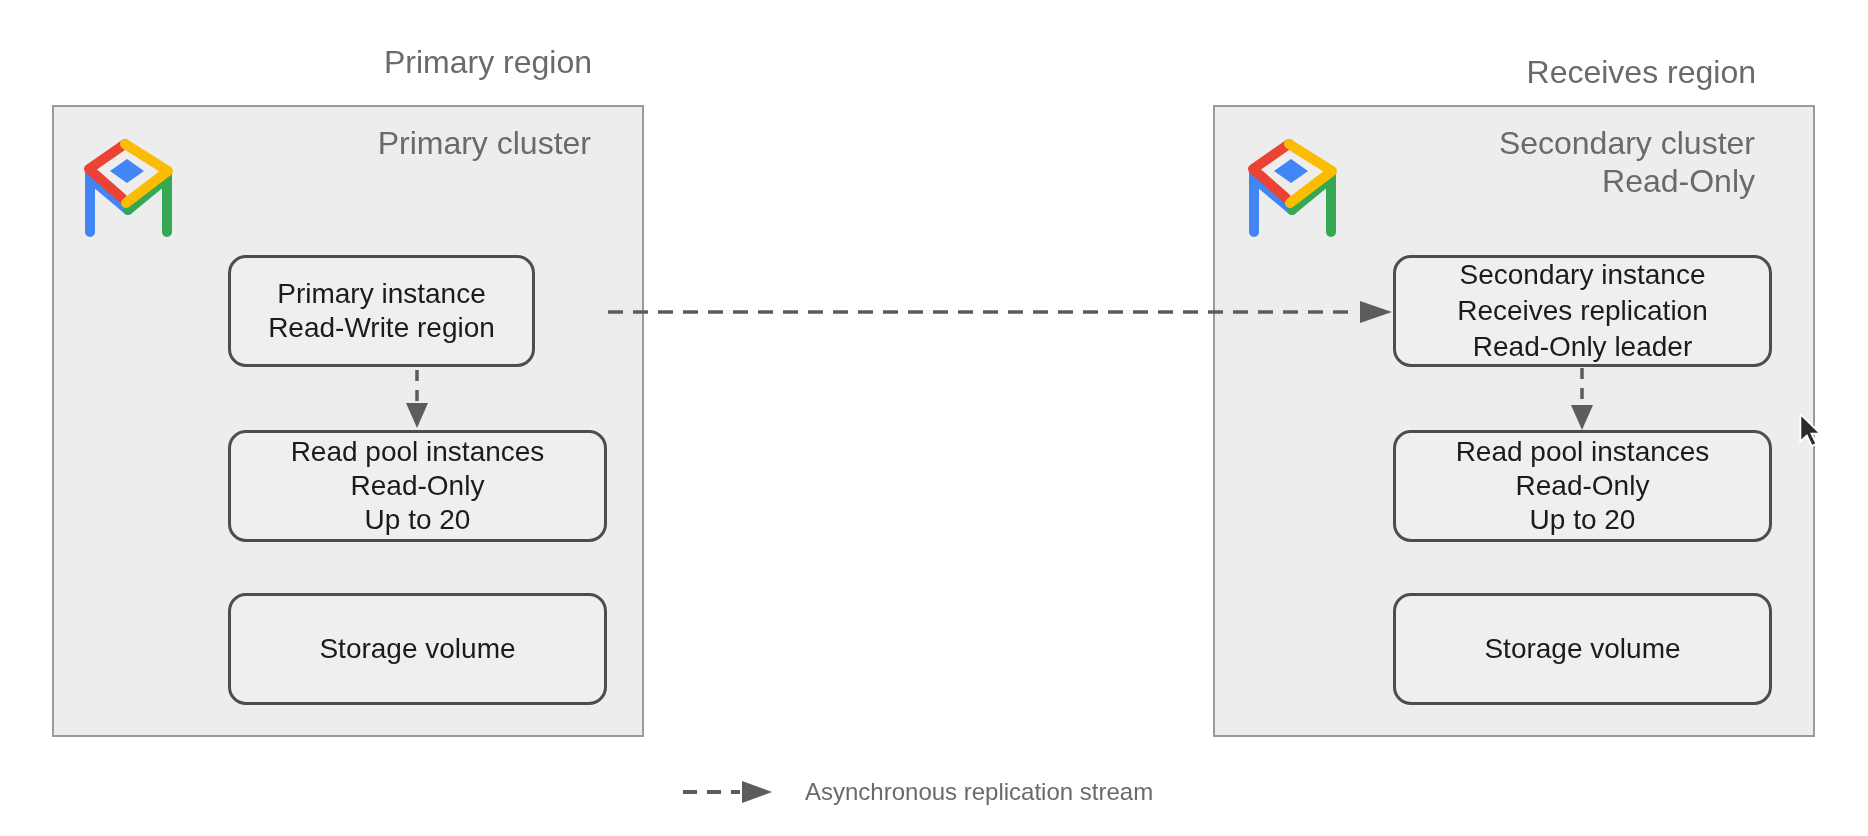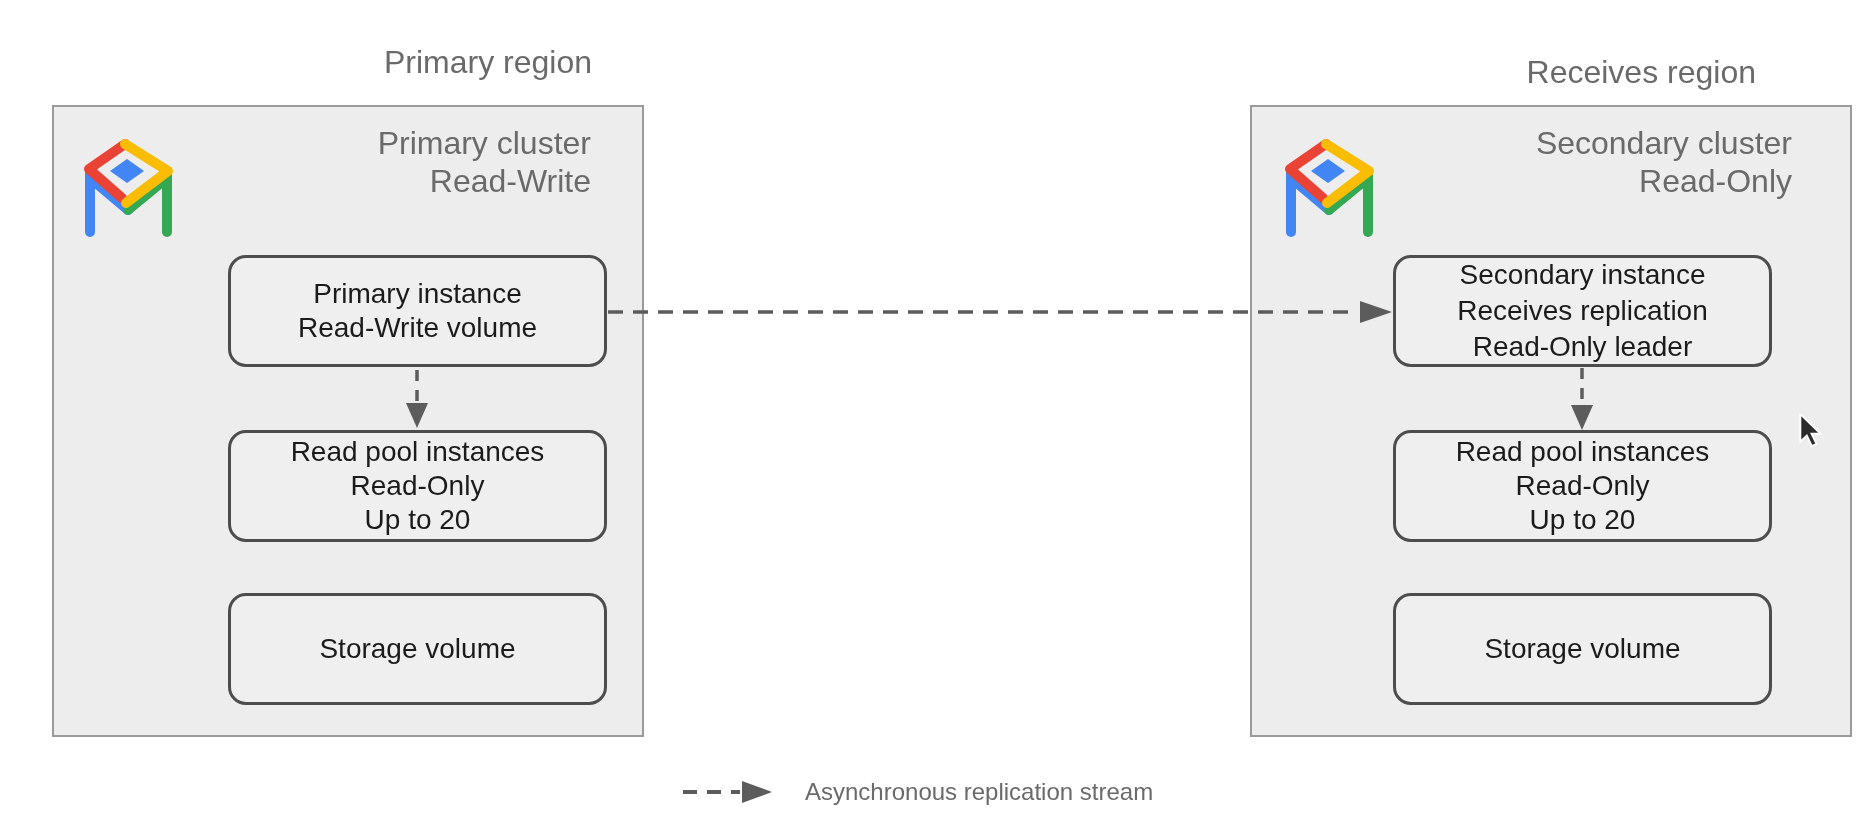--- a/index.html
+++ b/index.html
@@ -50,45 +50,44 @@
         <path d="M10,40 L48,72" stroke="#4285F4"></path>
         <path d="M48,72 L87,40" stroke="#34A853"></path>
         <path d="M87,36 L87,94" stroke="#34A853"></path>
         <path d="M42,60 L9,31 L45,6" stroke="#EA4335"></path>
         <path d="M45,6 L88,33 L46,65" stroke="#FBBC04"></path>
       </g>
       <polygon points="47,21 64,33 47,45 30,33" fill="#4285F4"></polygon>
     </svg>
     <div class="cluster-title gray-text" style="right:51px; top:17px;">
       <div>Primary cluster</div>
-      <div>Read-Write</div>
     </div>
   </div>
 
-  <div class="cluster" style="left:1250px; top:105px; width:602px; height:632px;">
+  <div class="cluster" style="left:1213px; top:105px; width:602px; height:632px;">
     <svg class="logo" style="left:29px; top:31px;" width="100" height="100" viewBox="0 0 100 100">
       <g fill="none" stroke-width="10" stroke-linecap="round" stroke-linejoin="round">
         <path d="M10,34 L10,94" stroke="#4285F4"></path>
         <path d="M10,40 L48,72" stroke="#4285F4"></path>
         <path d="M48,72 L87,40" stroke="#34A853"></path>
         <path d="M87,36 L87,94" stroke="#34A853"></path>
         <path d="M42,60 L9,31 L45,6" stroke="#EA4335"></path>
         <path d="M45,6 L88,33 L46,65" stroke="#FBBC04"></path>
       </g>
       <polygon points="47,21 64,33 47,45 30,33" fill="#4285F4"></polygon>
     </svg>
     <div class="cluster-title gray-text" style="right:58px; top:17px;">
       <div>Secondary cluster</div>
       <div>Read-Only</div>
     </div>
   </div>
 
-  <div class="node" style="left:228px; top:255px; width:379px; height:112px;">
+  <div class="node" style="left:228px; top:255px; width:307px; height:112px;">
     <div>Primary instance</div>
-    <div>Read-Write volume</div>
+    <div>Read-Write region</div>
   </div>
   <div class="node" style="left:228px; top:430px; width:379px; height:112px;">
     <div>Read pool instances</div>
     <div>Read-Only</div>
     <div>Up to 20</div>
   </div>
   <div class="node" style="left:228px; top:593px; width:379px; height:112px;">
     <div>Storage volume</div>
   </div>
 

